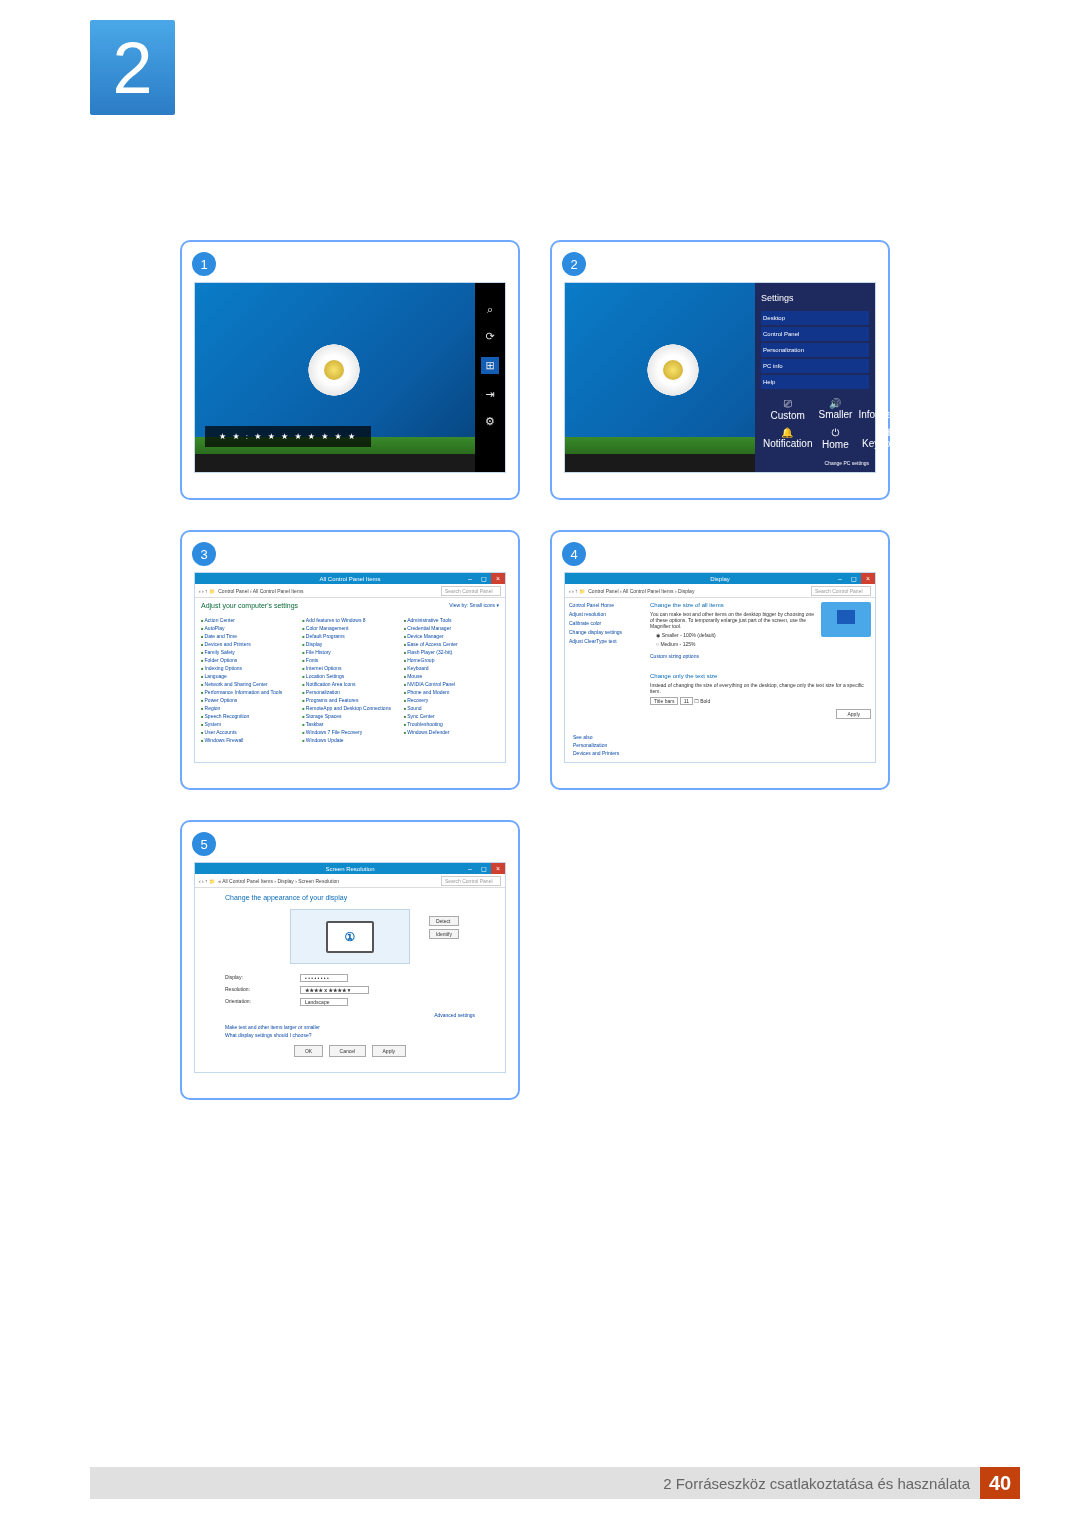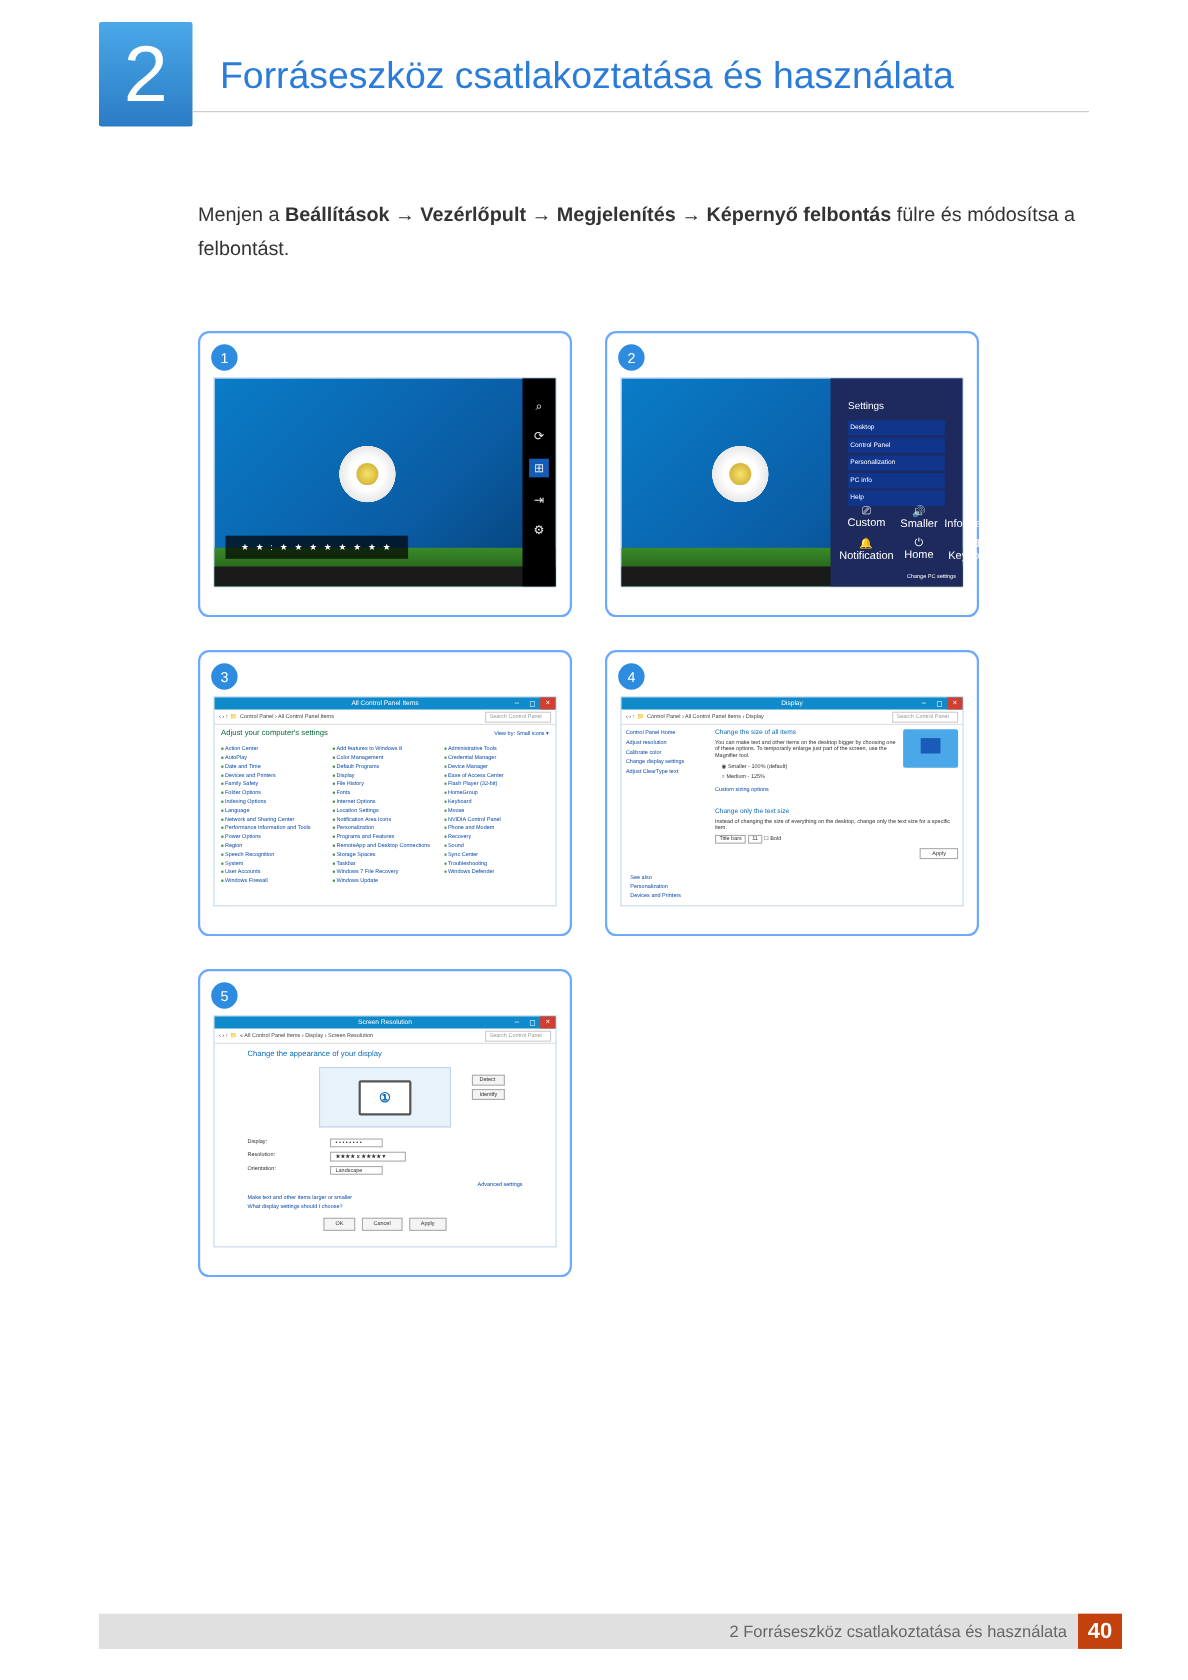--- a/index.html
+++ b/index.html
@@ -138,21 +138,21 @@
     background:rgba(0,0,0,.7);
     color:#fff; font-size:8px;
     padding:6px 14px;
     letter-spacing:2px;
   }
   .settings-panel {
     position:absolute; top:0; right:0; bottom:0; width:120px;
     background:#1e2a5e;
     color:#fff;
     font-size:6px;
-    padding:16px;
+    padding:6px;
   }
   .settings-panel .hd { font-size:9px; padding:4px 0 8px; }
   .settings-panel .row { padding:4px 2px; background:#12358c; margin-bottom:2px; border-radius:1px; }
   .settings-panel .pc-grid {
     position:absolute; bottom:22px; left:8px; right:8px;
     display:grid; grid-template-columns:repeat(3,1fr);
     gap:6px; text-align:center; font-size:5px;
   }
   .settings-panel .pc-grid div span { display:block; font-size:10px; }
   .settings-panel .change { position:absolute; bottom:6px; right:6px; font-size:5px; }
@@ -256,31 +256,23 @@
     font-size:20px;
     font-weight:bold;
     margin-left:10px;
   }
 </style>
 </head>
 <body>
 
 <div class="header">
   <div class="chapter-num">2</div>
-  <div class="chapter-title">Forráseszköz csatlakoztatása és használata</div>
 </div>
 
 <div class="content">
-  <p class="body-text">
-    <span>Menjen a </span>
-    <b>Beállítások</b> <span class="arrow">→</span>
-    <b>Vezérlőpult</b> <span class="arrow">→</span>
-    <b>Megjelenítés</b> <span class="arrow">→</span>
-    <b>Képernyő felbontás</b><span> fülre és módosítsa a felbontást.</span>
-  </p>
 </div>
 
 <div class="shots-grid">
 
   <div class="shot">
     <div class="badge">1</div>
     <div class="shot-inner desktop">
       <div class="grass"></div>
       <div class="flower">
           <div class="petals"></div>

